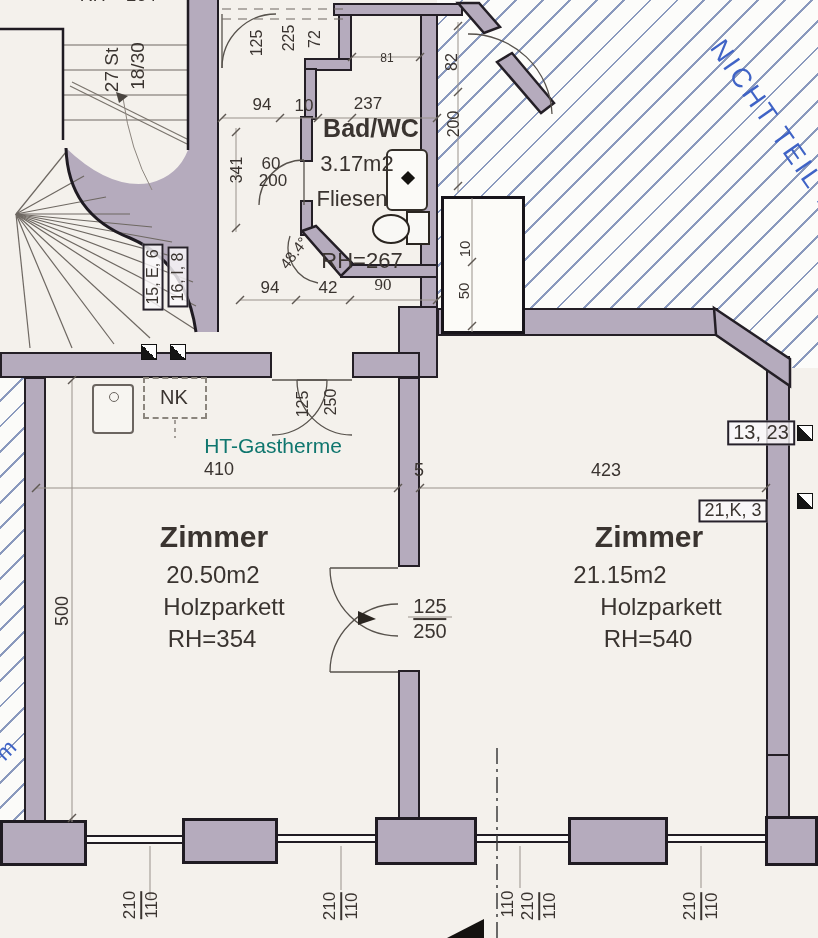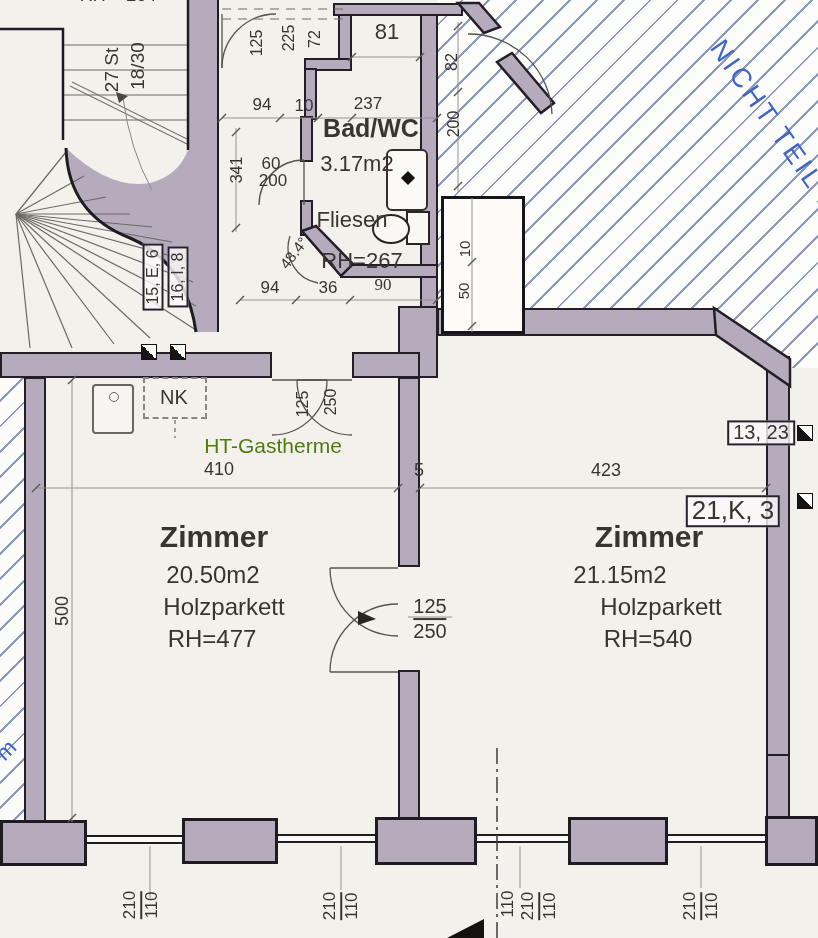--- a/index.html
+++ b/index.html
@@ -206,55 +206,55 @@
   <div class="win" style="left:477px;top:834px;width:91px"></div>
   <div class="win" style="left:668px;top:834px;width:97px"></div>
 
   <div id="labels">
       <div class="lbl" style="left: 118px; top: -4px; font-size: 18px; transform: translate(-50%, -50%) rotate(0deg);">RH = 264</div>
       <div class="lbl" style="left: 112px; top: 70px; font-size: 19px; transform: translate(-50%, -50%) rotate(-90deg);">27 St</div>
       <div class="lbl" style="left: 138px; top: 66px; font-size: 19px; transform: translate(-50%, -50%) rotate(-90deg);">18/30</div>
       <div class="lbl" style="left: 257px; top: 43px; font-size: 16px; transform: translate(-50%, -50%) rotate(-90deg);">125</div>
       <div class="lbl" style="left: 289px; top: 38px; font-size: 16px; transform: translate(-50%, -50%) rotate(-90deg);">225</div>
       <div class="lbl" style="left: 315px; top: 39px; font-size: 16px; transform: translate(-50%, -50%) rotate(-90deg);">72</div>
-      <div class="lbl" style="left: 387px; top: 32px; font-size: 22px; transform: translate(-50%, -50%) rotate(0deg);">81</div>
+      <div class="lbl" style="left: 387px; top: 58px; font-size: 12px; transform: translate(-50%, -50%) rotate(0deg);">81</div>
       <div class="lbl" style="left: 262px; top: 105px; font-size: 17px; transform: translate(-50%, -50%) rotate(0deg);">94</div>
       <div class="lbl" style="left: 304px; top: 106px; font-size: 17px; transform: translate(-50%, -50%) rotate(0deg);">10</div>
       <div class="lbl" style="left: 368px; top: 104px; font-size: 17px; transform: translate(-50%, -50%) rotate(0deg);">237</div>
       <div class="lbl" style="left: 237px; top: 170px; font-size: 16px; transform: translate(-50%, -50%) rotate(-90deg);">341</div>
       <div class="lbl" style="left: 271px; top: 164px; font-size: 17px; transform: translate(-50%, -50%) rotate(0deg);">60</div>
       <div class="lbl" style="left: 273px; top: 181px; font-size: 17px; transform: translate(-50%, -50%) rotate(0deg);">200</div>
       <div class="lbl" style="left: 452px; top: 62px; font-size: 16px; transform: translate(-50%, -50%) rotate(-90deg);">82</div>
       <div class="lbl" style="left: 454px; top: 124px; font-size: 16px; transform: translate(-50%, -50%) rotate(-90deg);">200</div>
       <div class="lbl" style="left: 371px; top: 128px; font-size: 25px; font-weight: 700; transform: translate(-50%, -50%) rotate(0deg);">Bad/WC</div>
       <div class="lbl" style="left: 357px; top: 164px; font-size: 22px; transform: translate(-50%, -50%) rotate(0deg);">3.17m2</div>
-      <div class="lbl" style="left: 352px; top: 199px; font-size: 22px; transform: translate(-50%, -50%) rotate(0deg); margin-top: 21px;">Fliesen</div>
+      <div class="lbl" style="left: 352px; top: 199px; font-size: 22px; transform: translate(-50%, -50%) rotate(0deg);">Fliesen</div>
       <div class="lbl" style="left: 362px; top: 221px; font-size: 22px; transform: translate(-50%, -50%) rotate(0deg); margin-top: 40px;">RH=267</div>
       <div class="lbl" style="left: 294px; top: 253px; font-size: 15px; transform: translate(-50%, -50%) rotate(-52deg);">48.4°</div>
       <div class="lbl" style="left: 270px; top: 288px; font-size: 17px; transform: translate(-50%, -50%) rotate(0deg);">94</div>
-      <div class="lbl" style="left: 328px; top: 288px; font-size: 17px; transform: translate(-50%, -50%) rotate(0deg);">36</div>
+      <div class="lbl" style="left: 328px; top: 288px; font-size: 17px; transform: translate(-50%, -50%) rotate(0deg);">42</div>
       <div class="lbl" style="left: 383px; top: 285px; font-size: 17px; transform: translate(-50%, -50%) rotate(0deg); font-family: Liberation Serif, serif;">90</div>
       <div class="lbl" style="left: 465px; top: 249px; font-size: 15px; transform: translate(-50%, -50%) rotate(-90deg);">10</div>
       <div class="lbl" style="left: 464px; top: 291px; font-size: 15px; transform: translate(-50%, -50%) rotate(-90deg);">50</div>
       <div class="lbl box" style="left: 153px; top: 277px; font-size: 16px; transform: translate(-50%, -50%) rotate(-90deg);">15, E, 6</div>
       <div class="lbl box" style="left: 178px; top: 277px; font-size: 16px; transform: translate(-50%, -50%) rotate(-90deg);">16, I, 8</div>
       <div class="lbl" style="left: 776px; top: 128px; font-size: 27px; color: rgb(63, 99, 198); letter-spacing: 3px; transform: translate(-50%, -50%) rotate(55deg);">NICHT TEIL D</div>
       <div class="lbl" style="left: 174px; top: 398px; font-size: 20px; transform: translate(-50%, -50%) rotate(0deg);">NK</div>
-      <div class="lbl" style="left: 273px; top: 446px; font-size: 21px; color: #4d7c0f; transform: translate(-50%, -50%) rotate(0deg);">HT-Gastherme</div>
+      <div class="lbl" style="left: 273px; top: 446px; font-size: 21px; color: #0f766e; transform: translate(-50%, -50%) rotate(0deg);">HT-Gastherme</div>
       <div class="lbl" style="left: 219px; top: 470px; font-size: 18px; transform: translate(-50%, -50%) rotate(0deg);">410</div>
       <div class="lbl" style="left: 419px; top: 471px; font-size: 18px; transform: translate(-50%, -50%) rotate(0deg);">5</div>
       <div class="lbl" style="left: 606px; top: 471px; font-size: 18px; transform: translate(-50%, -50%) rotate(0deg);">423</div>
       <div class="lbl box" style="left: 733px; top: 433px; font-size: 20px; transform: translate(-50%, -50%) rotate(0deg); margin-left: 28px;">13, 23</div>
-      <div class="lbl box" style="left: 733px; top: 511px; font-size: 26px; transform: translate(-50%, -50%) rotate(0deg);">21,K, 3</div>
+      <div class="lbl box" style="left: 733px; top: 511px; font-size: 18px; transform: translate(-50%, -50%) rotate(0deg);">21,K, 3</div>
       <div class="lbl" style="left: 303px; top: 404px; font-size: 16px; transform: translate(-50%, -50%) rotate(-90deg);">125</div>
       <div class="lbl" style="left: 331px; top: 402px; font-size: 16px; transform: translate(-50%, -50%) rotate(-90deg);">250</div>
       <div class="lbl" style="left: 214px; top: 537px; font-size: 30px; font-weight: 700; transform: translate(-50%, -50%) rotate(0deg);">Zimmer</div>
       <div class="lbl" style="left: 213px; top: 575px; font-size: 24px; transform: translate(-50%, -50%) rotate(0deg);">20.50m2</div>
       <div class="lbl" style="left: 224px; top: 607px; font-size: 24px; transform: translate(-50%, -50%) rotate(0deg);">Holzparkett</div>
-      <div class="lbl" style="left: 212px; top: 639px; font-size: 24px; transform: translate(-50%, -50%) rotate(0deg);">RH=477</div>
+      <div class="lbl" style="left: 212px; top: 639px; font-size: 24px; transform: translate(-50%, -50%) rotate(0deg);">RH=354</div>
       <div class="lbl" style="left: 649px; top: 537px; font-size: 30px; font-weight: 700; transform: translate(-50%, -50%) rotate(0deg);">Zimmer</div>
       <div class="lbl" style="left: 620px; top: 575px; font-size: 24px; transform: translate(-50%, -50%) rotate(0deg);">21.15m2</div>
       <div class="lbl" style="left: 661px; top: 607px; font-size: 24px; transform: translate(-50%, -50%) rotate(0deg);">Holzparkett</div>
       <div class="lbl" style="left: 648px; top: 639px; font-size: 24px; transform: translate(-50%, -50%) rotate(0deg);">RH=540</div>
       <div class="lbl" style="left: 63px; top: 611px; font-size: 18px; transform: translate(-50%, -50%) rotate(-90deg);">500</div>
       <div class="lbl frac" style="left: 430px; top: 619px; font-size: 20px; transform: translate(-50%, -50%) rotate(0deg);">
         <span>125</span>
         <span class="bar"></span>
         <span>250</span>
       </div>

